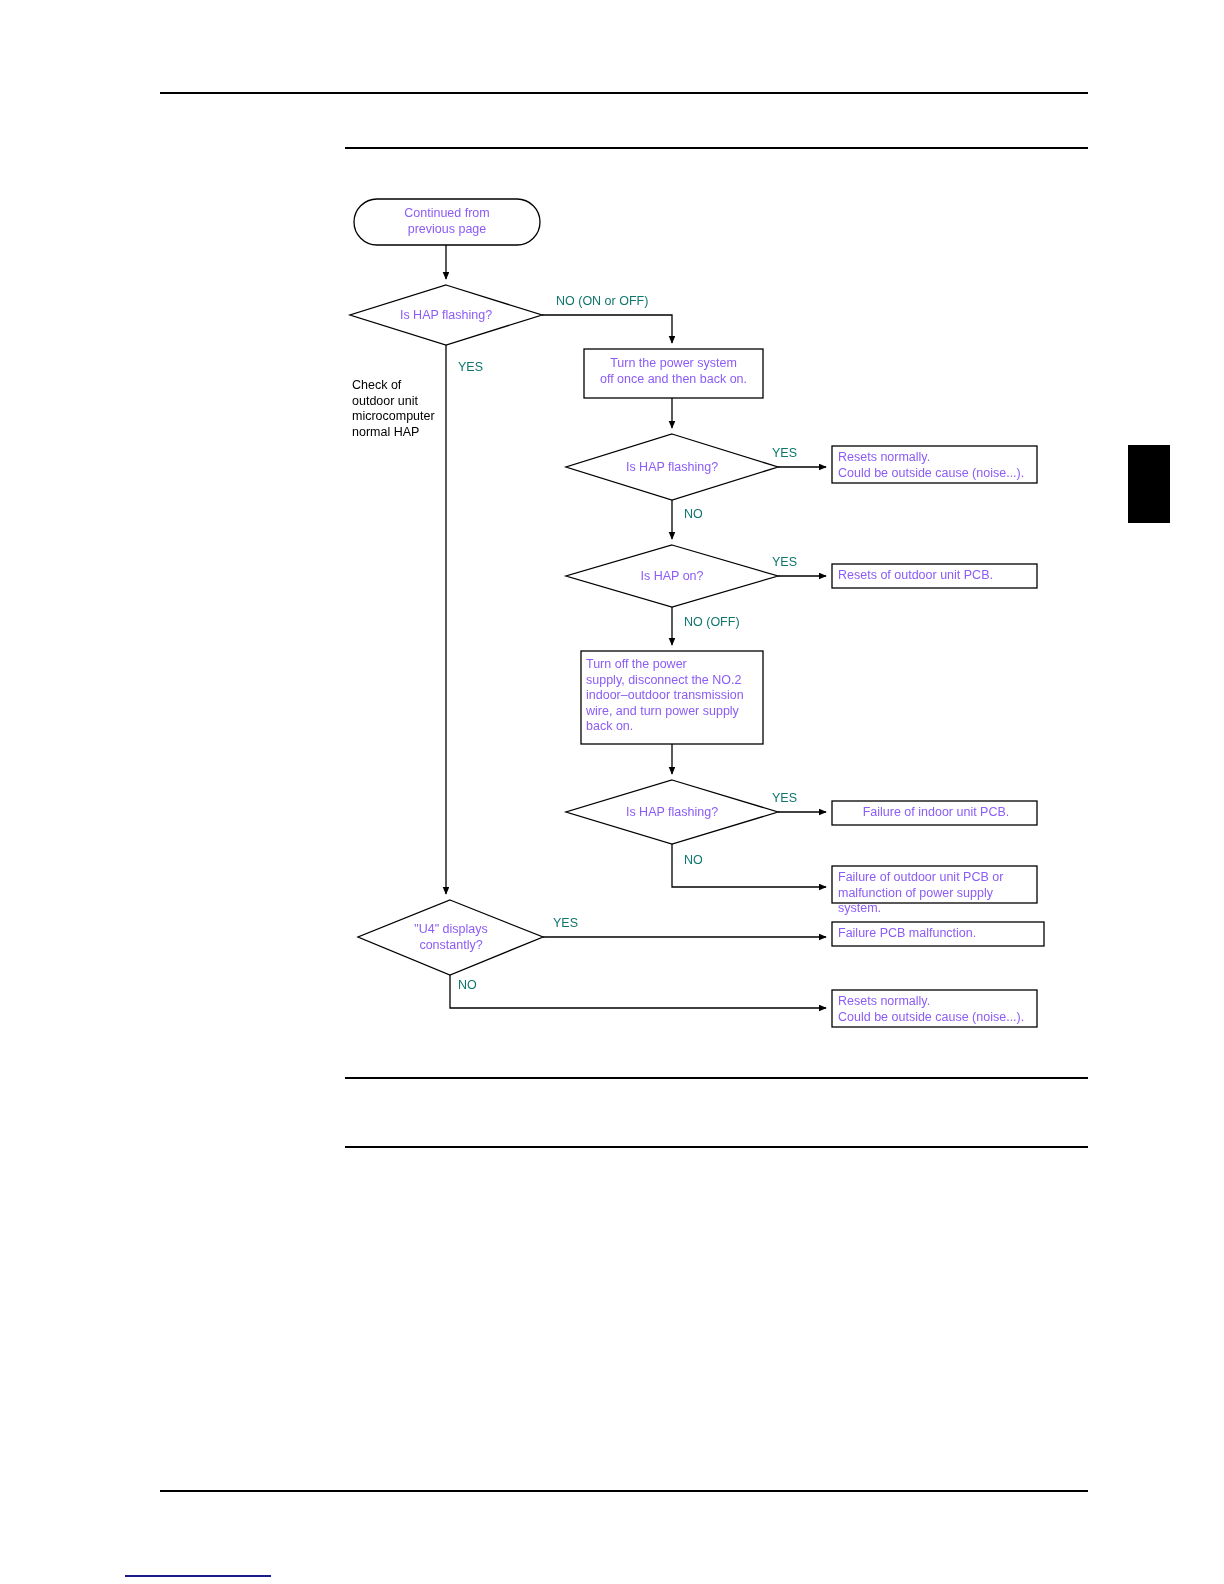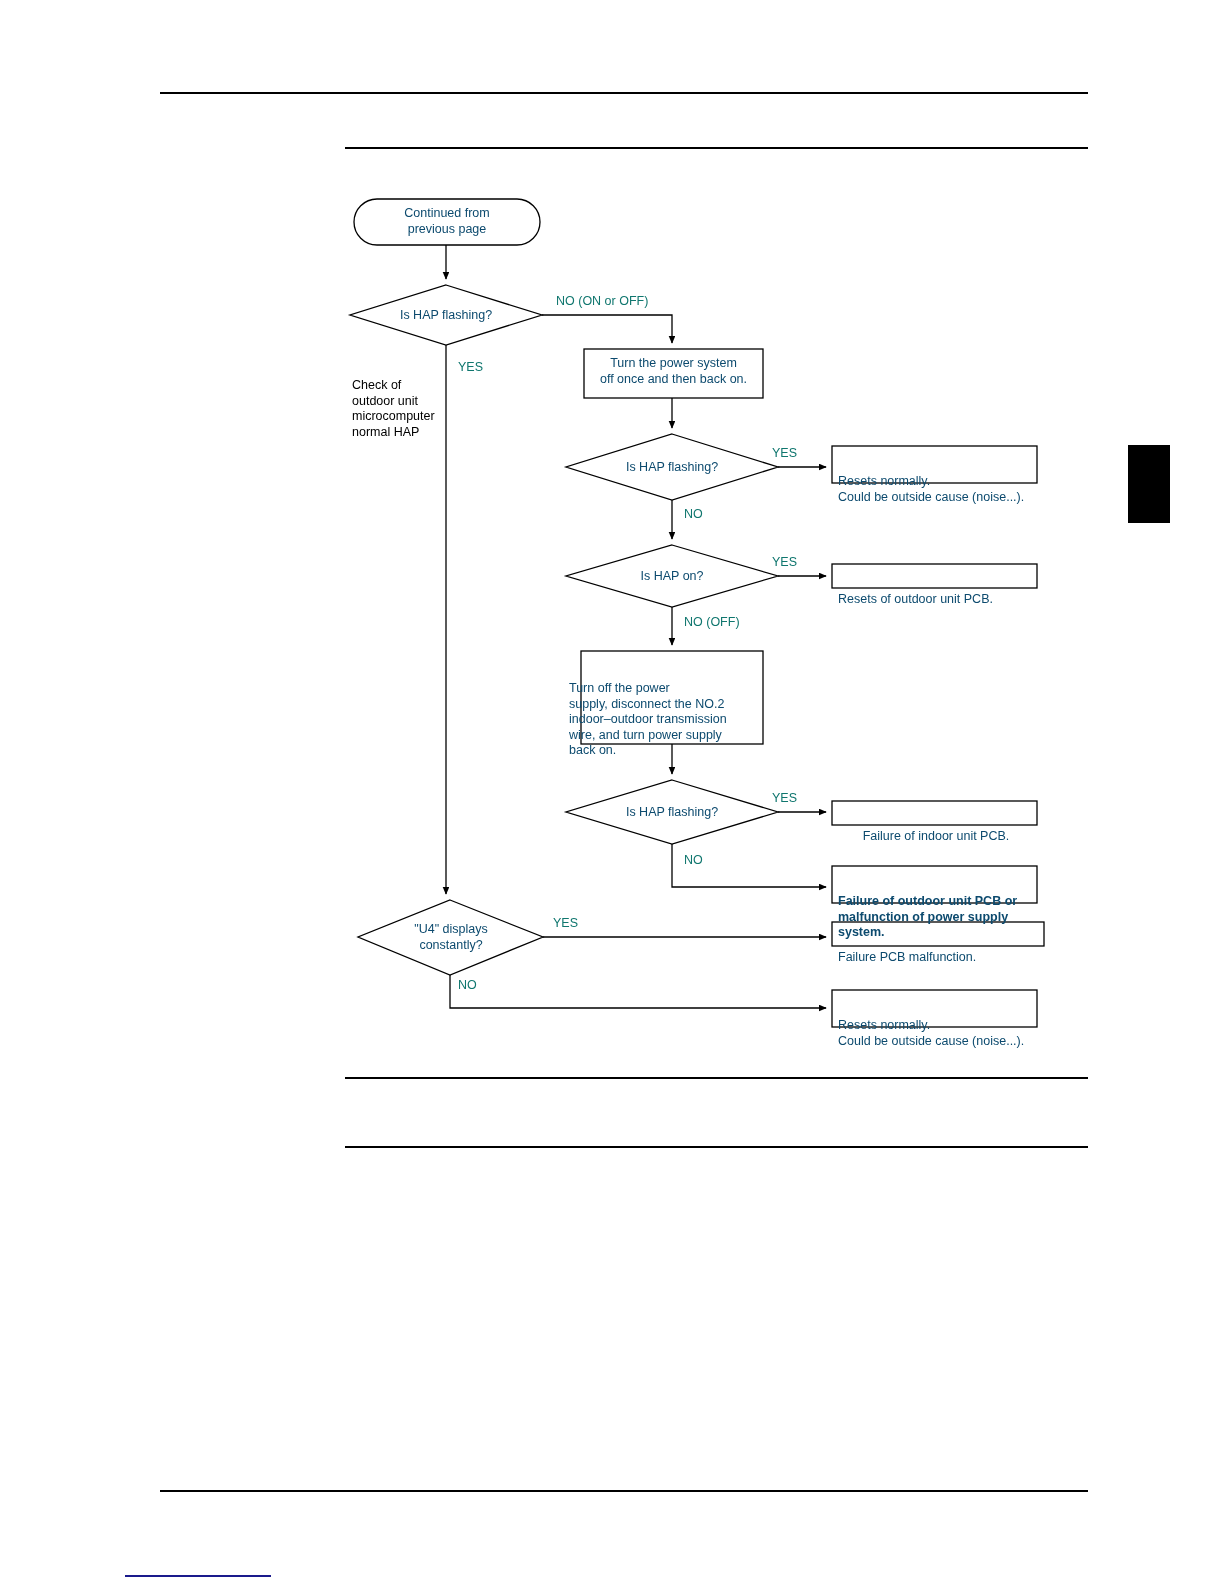--- a/index.html
+++ b/index.html
@@ -41,29 +41,28 @@
     top: 0;
     width: 1224px;
     height: 1584px;
   }
 
   
   .node-text {
     position: absolute;
     font-size: 12.5px;
     line-height: 15.5px;
-    color: #0c4a6e;
+    color: #8b5cf6;
     white-space: pre-line;
   }
   .node-text.center {
     text-align: center;
   }
   .node-text.left {
     text-align: left;
-    margin-top: 24px;
   }
   .edge-label {
     position: absolute;
     font-size: 12.5px;
     line-height: 14px;
     color: #0f766e;
     white-space: nowrap;
   }
   .caption {
     position: absolute;
@@ -180,35 +179,35 @@
   <div class="edge-label" style="left:684px; top:507px;">NO</div>
 
   <div class="node-text center" style="left:582px; top:569px; width:180px;">Is HAP on?</div>
 
   <div class="edge-label" style="left:772px; top:555px;">YES</div>
 
   <div class="node-text left" style="left:838px; top:568px; width:196px;">Resets of outdoor unit PCB.</div>
 
   <div class="edge-label" style="left:684px; top:615px;">NO (OFF)</div>
 
-  <div class="node-text left" style="left:569px; top:657px; width:172px;">Turn off the power
+  <div class="node-text left" style="left:586px; top:657px; width:172px;">Turn off the power
 supply, disconnect the NO.2
 indoor–outdoor transmission
 wire, and turn power supply
 back on.</div>
 
   <div class="node-text center" style="left:582px; top:805px; width:180px;">Is HAP flashing?</div>
 
   <div class="edge-label" style="left:772px; top:791px;">YES</div>
 
   <div class="node-text left" style="left:838px; top:805px; width:196px;text-align:center;">Failure of indoor unit PCB.</div>
 
   <div class="edge-label" style="left:684px; top:853px;">NO</div>
 
-  <div class="node-text left" style="left:838px; top:870px; width:198px;font-weight:bold;">Failure of outdoor unit PCB or
+  <div class="node-text left" style="left:838px; top:870px; width:198px;">Failure of outdoor unit PCB or
 malfunction of power supply system.</div>
 
   <div class="node-text center" style="left:362px; top:922px; width:178px;">"U4" displays
 constantly?</div>
 
   <div class="edge-label" style="left:553px; top:916px;">YES</div>
 
   <div class="node-text left" style="left:838px; top:926px; width:200px;">Failure PCB malfunction.</div>
 
   <div class="edge-label" style="left:458px; top:978px;">NO</div>

